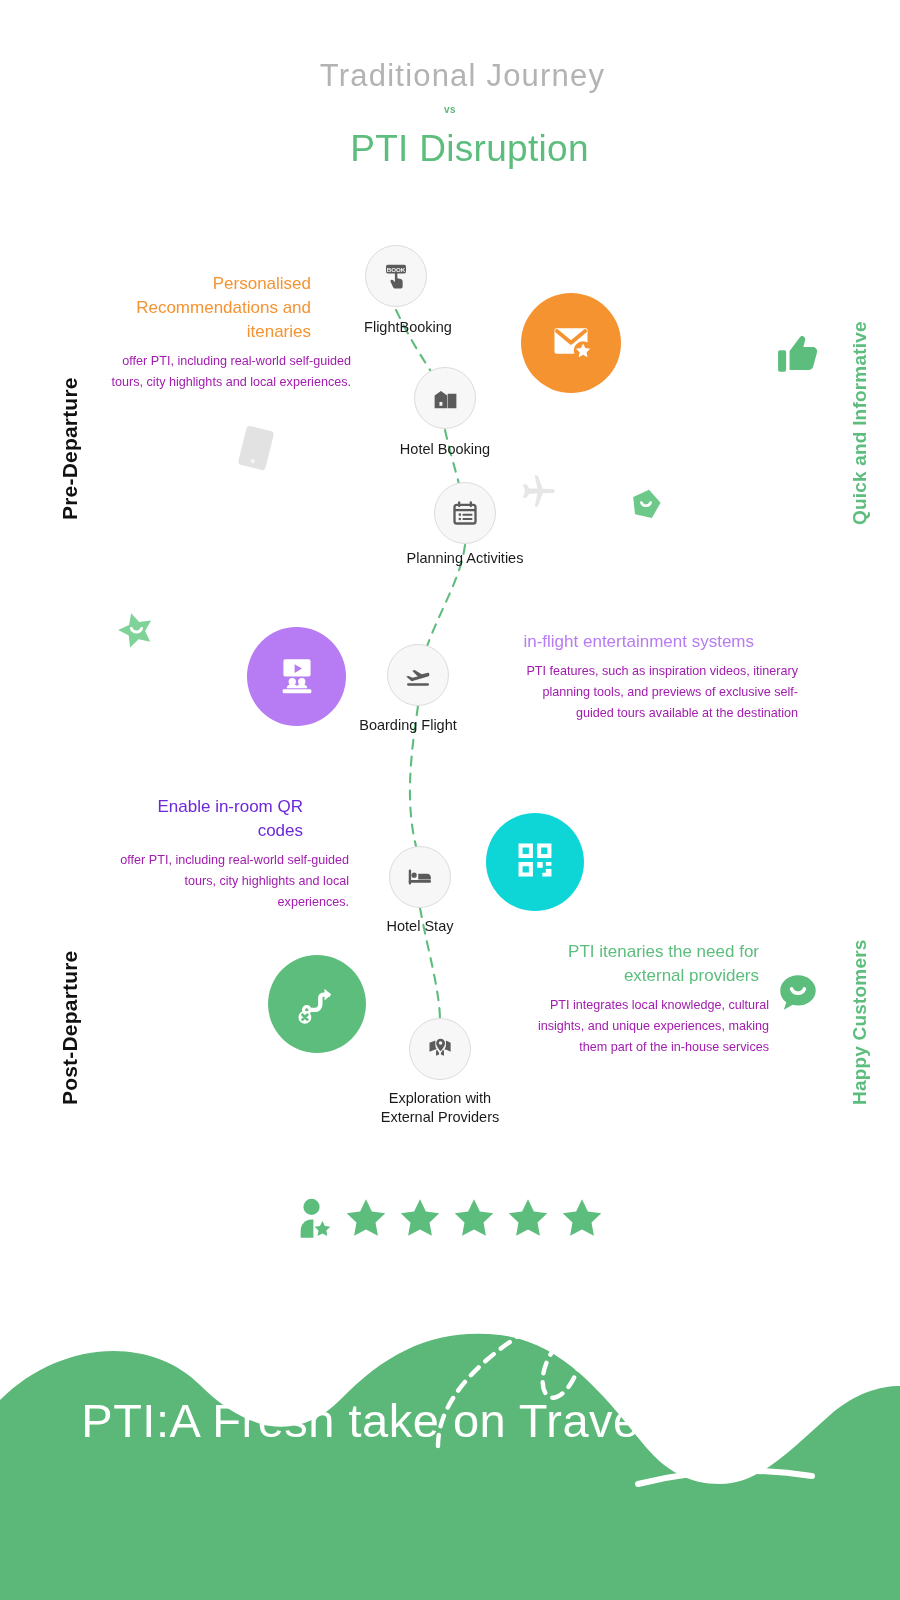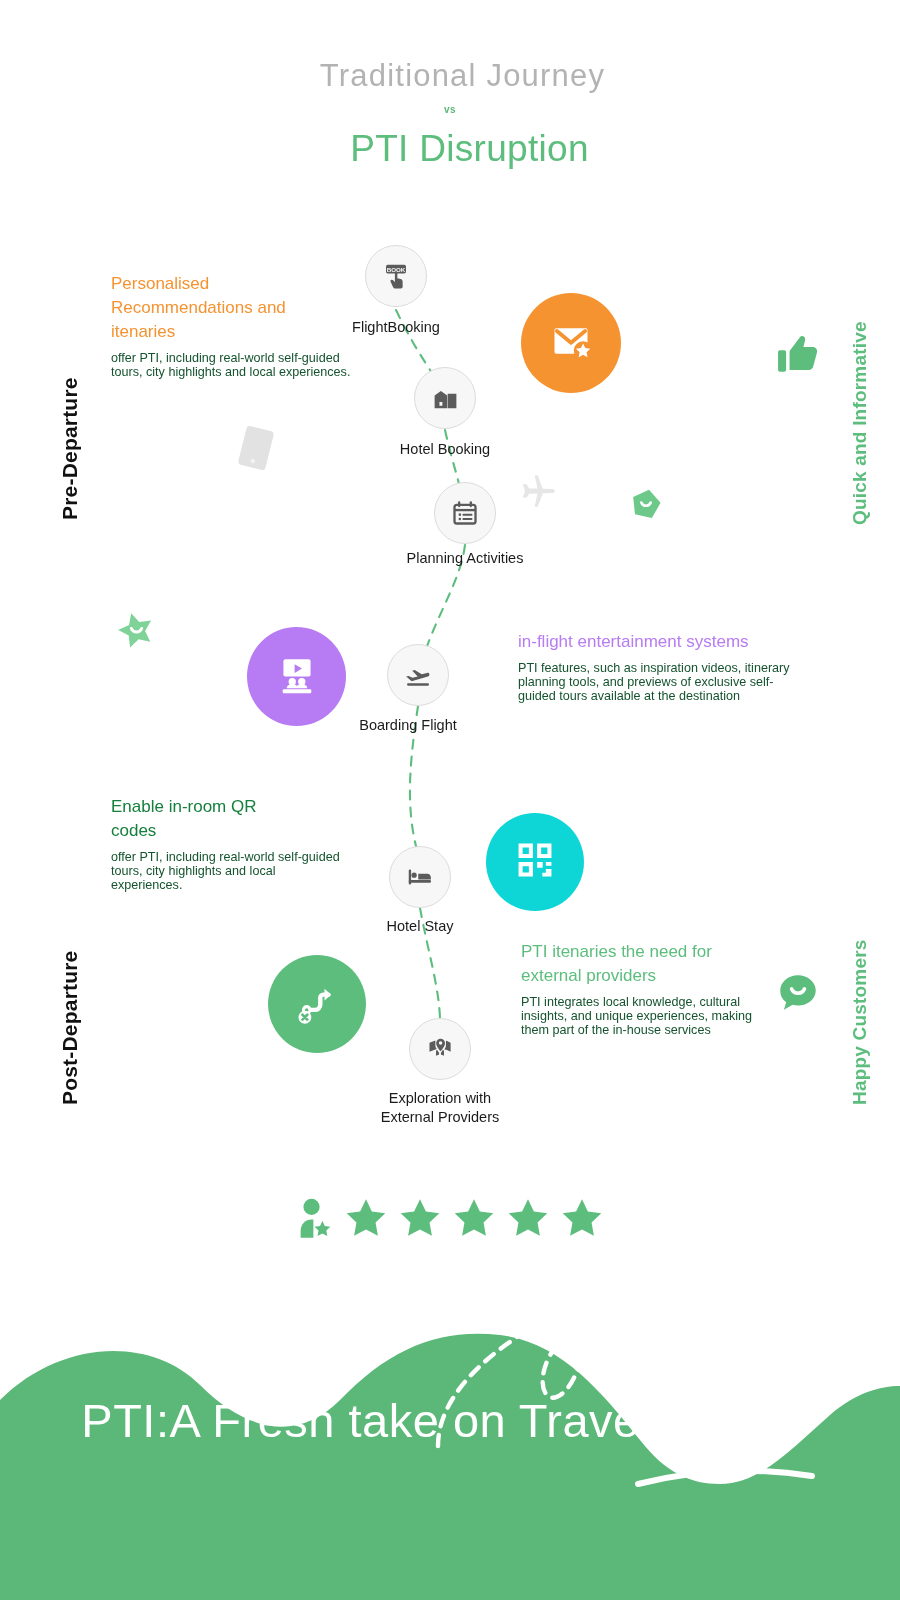--- a/index.html
+++ b/index.html
@@ -35,23 +35,23 @@
           display:flex; align-items:center; justify-content:center; }
   .node svg { display:block; }
   .node-label { position:absolute; text-align:center; font-size:14.5px; color:#1b1b1b;
                 line-height:19px; white-space:pre-line; }
 
   
   .bigcircle { position:absolute; border-radius:50%;
                display:flex; align-items:center; justify-content:center; }
 
   
-  .tblock { position:absolute; }
+  .tblock { position:absolute;text-align:right; }
   .tblock h3 { font-size:17px; line-height:24px; font-weight:500; margin-bottom:7px; }
-  .tblock p  { font-size:12.6px; line-height:14px; color:#14532d; }
+  .tblock p  { font-size:12.6px; line-height:21px; color:#a21caf; }
 
   
   .deco { position:absolute; }
 
   
   .stars { position:absolute; left:0; top:1196px; width:900px;
            display:flex; align-items:center; justify-content:center; gap:10px; }
   .hills { position:absolute; left:0; top:1240px; width:900px; height:360px; }
   .banner { position:absolute; left:0; top:1390px; width:732px; text-align:center; }
   .banner-text { font-size:47px; color:#ffffff; font-weight:500; letter-spacing:.5px; line-height:62px; }
@@ -83,21 +83,21 @@
 
   <div class="node" style="left:365px; top:245px;">
     <span>
       <svg width="30" height="30" viewBox="0 0 24 24" fill="#5b5b5b">
         <rect x="4" y="3" width="16" height="7" rx="1.4"></rect>
         <text x="12" y="8.6" font-size="5" fill="#f7f7f7" text-anchor="middle" font-family="Liberation Sans, sans-serif" font-weight="700">BOOK</text>
         <path d="M11.1 9.5h2v4.2l2.6.7c1 .3 1.6 1 1.6 2v4.1c0 .8-.6 1.4-1.4 1.4h-4.6c-.8 0-1.4-.5-1.7-1.2l-1.9-4c-.3-.7 0-1.4.7-1.6.5-.2 1 0 1.3.4l1.4 1.6V9.5z"></path>
       </svg>
     </span>
   </div>
-  <div class="node-label" style="left:296px; top:318px; width:200px;">FlightBooking</div>
+  <div class="node-label" style="left:308px; top:318px; width:200px;">FlightBooking</div>
 
   <div class="node" style="left:414px; top:367px;">
     <span>
       <svg width="29" height="29" viewBox="0 0 24 24" fill="#5b5b5b">
         <path d="M3 20V9.6l5.2-3.8 5.2 3.8V20H3zm4-2h2.4v-3.2H7V18z"></path>
         <path d="M13.8 20V8h7.2v12h-7.2zm1.8-9.2h1.6v1.6h-1.6v-1.6zm3 0h1.6v1.6h-1.6v-1.6zm-3 3h1.6v1.6h-1.6v-1.6zm3 0h1.6v1.6h-1.6v-1.6zm-3 3h1.6v1.6h-1.6v-1.6zm3 0h1.6v1.6h-1.6v-1.6z"></path>
       </svg>
     </span>
   </div>
   <div class="node-label" style="left:345px; top:440px; width:200px;">Hotel Booking</div>
@@ -203,21 +203,21 @@
     <h3 style="color:#f59331;">Personalised Recommendations and itenaries</h3>
     <p style="width:240px;">offer PTI, including real-world self-guided tours, city highlights and local experiences.</p>
   </div>
 
   <div class="tblock" style="left:518px; top:630px; width:236px;">
     <h3 style="color:#b77bf3;">in-flight entertainment systems</h3>
     <p style="width:280px;"> PTI features, such as inspiration videos, itinerary planning tools, and previews of exclusive self-guided tours available at the destination</p>
   </div>
 
   <div class="tblock" style="left:111px; top:795px; width:192px;">
-    <h3 style="color:#15803d;">Enable in-room QR codes</h3>
+    <h3 style="color:#6d28d9;">Enable in-room QR codes</h3>
     <p style="width:238px;">offer PTI, including real-world self-guided tours, city highlights and local experiences.</p>
   </div>
 
   <div class="tblock" style="left:521px; top:940px; width:238px;">
     <h3 style="color:#5cbd7d;">PTI itenaries the need for external providers</h3>
     <p style="width:248px;">PTI integrates local knowledge, cultural insights, and unique experiences, making them part of the in-house services</p>
   </div>
 
   <svg class="deco" style="left:240px; top:426px; transform:rotate(14deg);" width="32" height="44" viewBox="0 0 32 44">
     <rect x="2" y="2" width="28" height="40" rx="4" fill="#e2e2e2"></rect>

